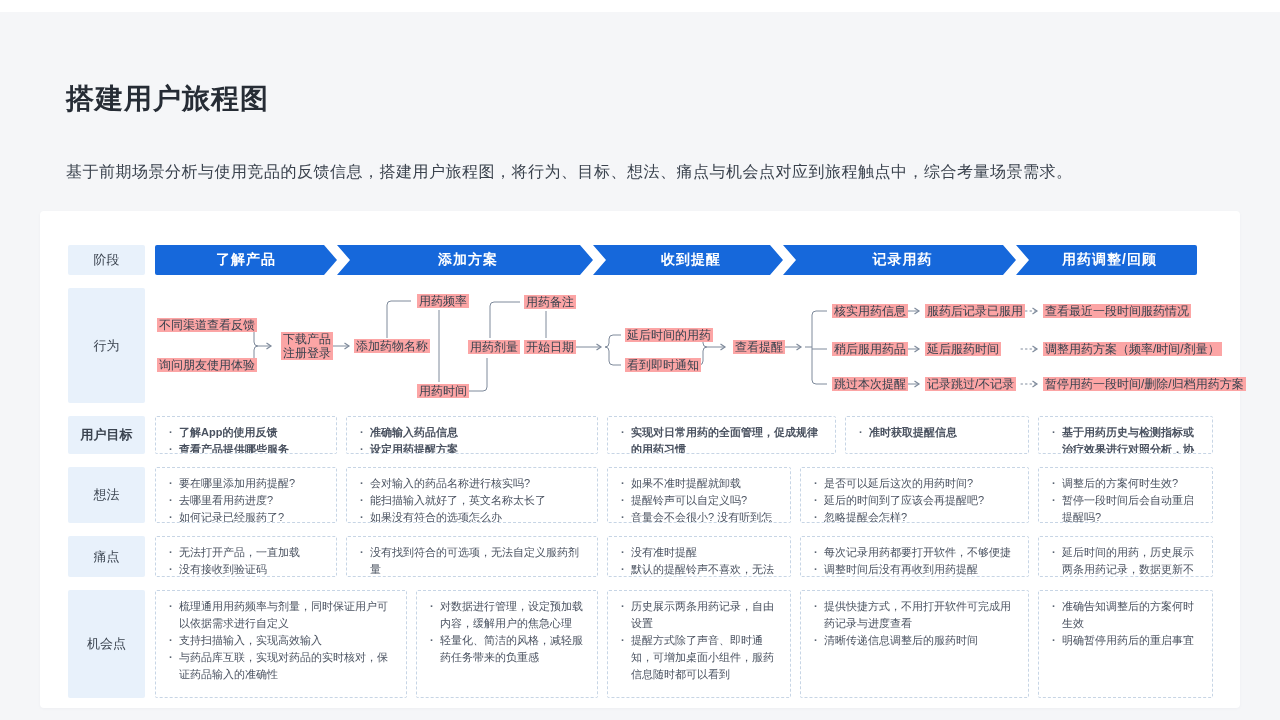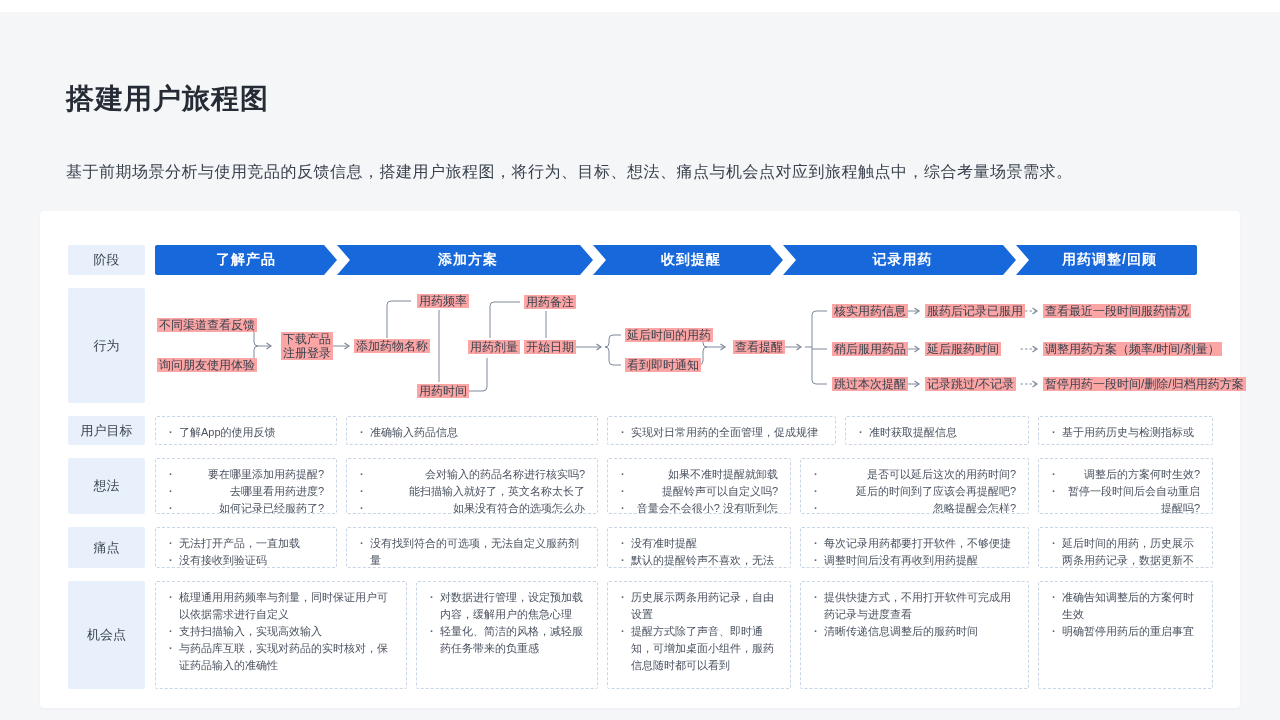--- a/index.html
+++ b/index.html
@@ -54,22 +54,22 @@
 
   
   .row-data { margin-bottom:13px; }
   .cells { flex:1; display:flex; gap:9px; }
   .cell {
     border:1px dashed #C7D5E5; border-radius:2px;
     padding:7px 12px 5px 10px; font-size:11px; color:#4A5260;
     overflow:hidden;
   }
   .c1{width:182px} .c2{width:252px} .c3{width:184px} .c4{width:229px} .c5{width:175px}
-  .row-goals .rlabel, .row-goals .cell { height:29px; }
-  .row-thoughts .rlabel, .row-thoughts .cell { height:56px;text-align:right; }
+  .row-goals .rlabel, .row-goals .cell { height:38px;font-weight:bold; }
+  .row-thoughts .rlabel, .row-thoughts .cell { height:56px; }
   .row-pains .rlabel, .row-pains .cell { height:41px; }
   .row-opps .rlabel, .row-opps .cell { height:108px; }
   .b { position:relative; padding-left:13px; line-height:17px; }
   .b::before { content:"·"; position:absolute; left:3px; font-weight:700; color:#5A6472; }
 </style>
 </head>
 <body>
 
 <div class="top-strip"></div>
 

